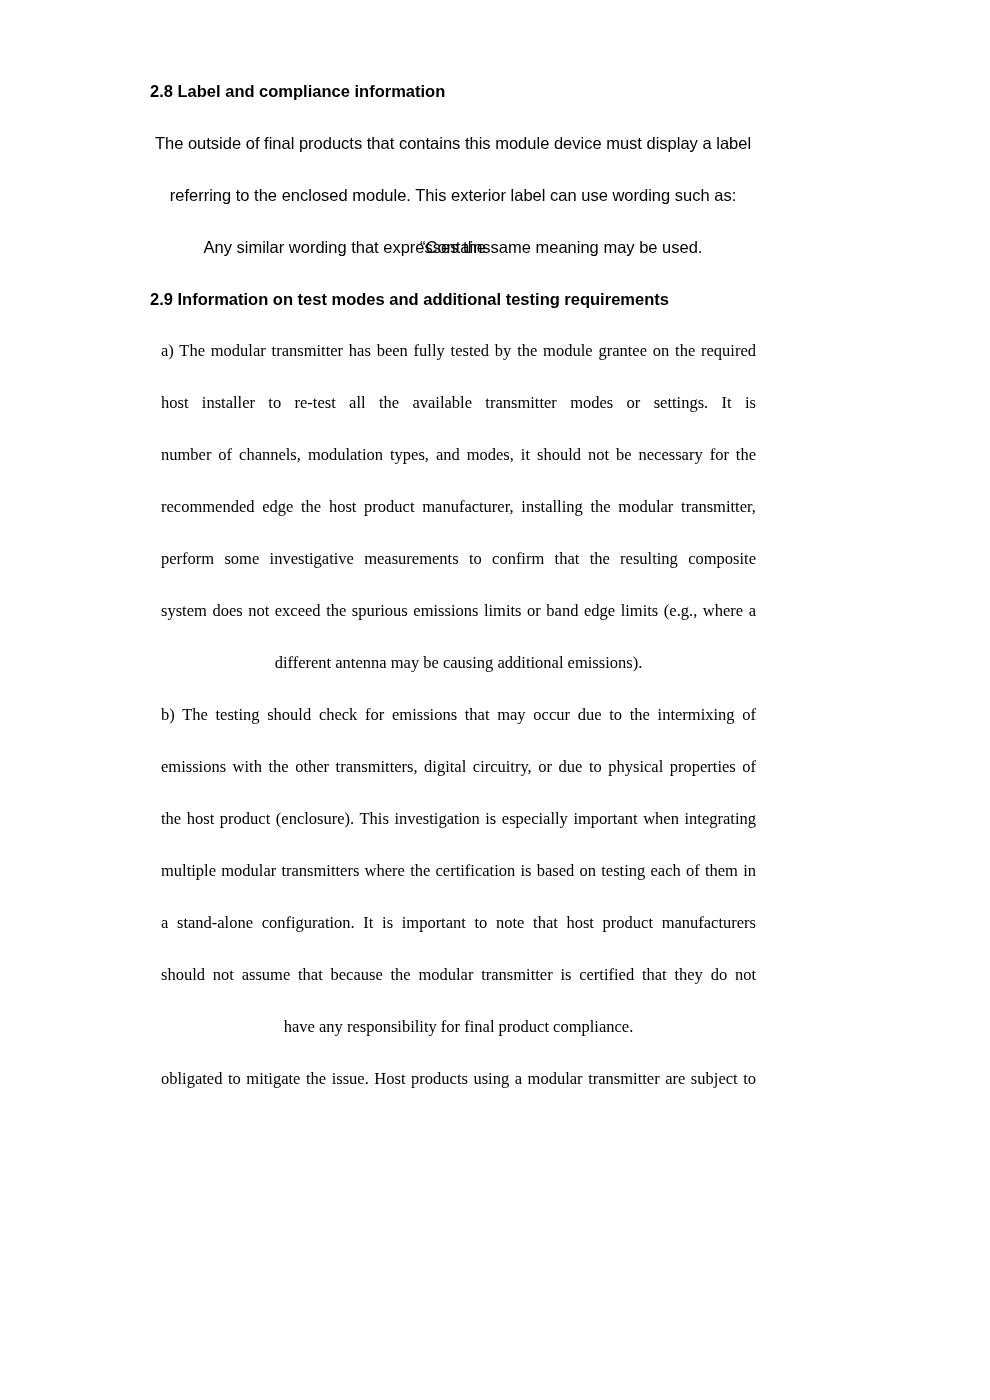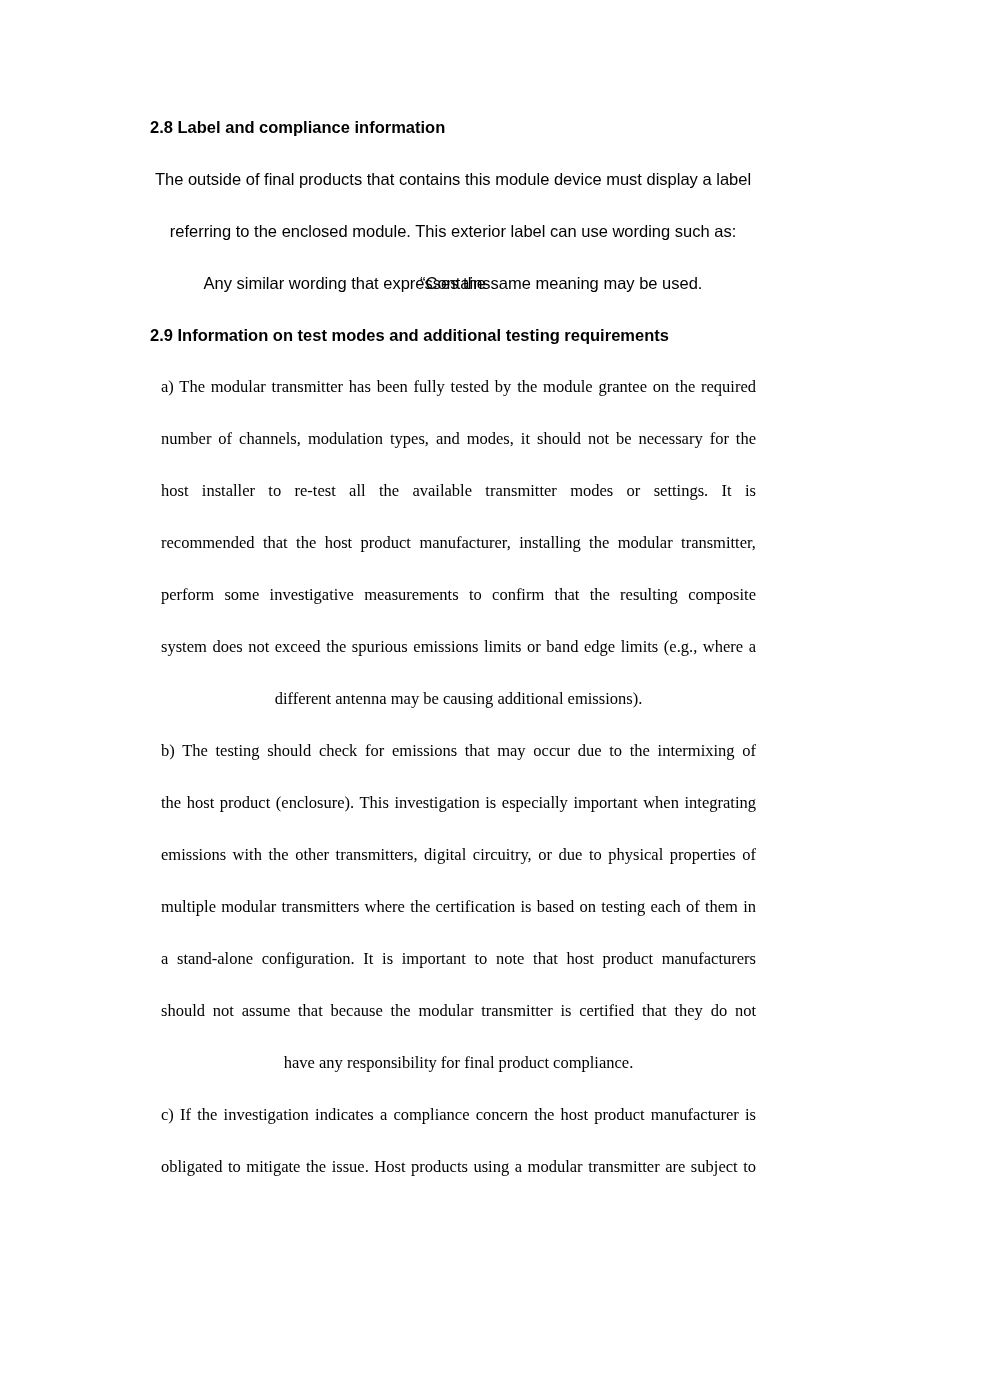--- a/index.html
+++ b/index.html
@@ -9,21 +9,21 @@
   body {
     width: 990px;
     height: 1400px;
     background: #ffffff;
     overflow: hidden;
   }
   .page {
     box-sizing: border-box;
     width: 906px;
     height: 1400px;
-    padding: 101px 150px 0 150px;
+    padding: 65px 150px 0 150px;
     font-family: "Liberation Sans", sans-serif;
     font-size: 16.5px;
     line-height: 52px;
     color: #000000;
     background: #ffffff;
     border-radius: 24px;
   }
   .heading {
     font-weight: bold;
     height: 52px;
@@ -53,34 +53,33 @@
   <div>
       <div class="heading">2.8 Label and compliance information</div>
       <div class="para">
         <div class="line">The outside of final products that contains this module device must display a label</div>
         <div class="line">referring to the enclosed module. This exterior label can use wording such as: &nbsp;“Contains</div>
         <div class="line">Any similar wording that expresses the same meaning may be used.</div>
       </div>
       <div class="heading">2.9 Information on test modes and additional testing requirements</div>
       <div class="para indent">
         <div class="line just">a) The modular transmitter has been fully tested by the module grantee on the required</div>
+        <div class="line just">host installer to re-test all the available transmitter modes or settings. It is</div>
         <div class="line just">number of channels, modulation types, and modes, it should not be necessary for the</div>
-        <div class="line just">host installer to re-test all the available transmitter modes or settings. It is</div>
-        <div class="line just">recommended that the host product manufacturer, installing the modular transmitter,</div>
+        <div class="line just">recommended edge the host product manufacturer, installing the modular transmitter,</div>
         <div class="line just">perform some investigative measurements to confirm that the resulting composite</div>
         <div class="line just">system does not exceed the spurious emissions limits or band edge limits (e.g., where a</div>
         <div class="line">different antenna may be causing additional emissions).</div>
       </div>
       <div class="para indent">
         <div class="line just">b) The testing should check for emissions that may occur due to the intermixing of</div>
+        <div class="line just">emissions with the other transmitters, digital circuitry, or due to physical properties of</div>
         <div class="line just">the host product (enclosure). This investigation is especially important when integrating</div>
-        <div class="line just">emissions with the other transmitters, digital circuitry, or due to physical properties of</div>
         <div class="line just">multiple modular transmitters where the certification is based on testing each of them in</div>
         <div class="line just">a stand-alone configuration. It is important to note that host product manufacturers</div>
         <div class="line just">should not assume that because the modular transmitter is certified that they do not</div>
         <div class="line">have any responsibility for final product compliance.</div>
       </div>
       <div class="para indent">
-        <div class="line just">c) If the investigation indicates a compliance concern the host product manufacturer is</div>
         <div class="line just">obligated to mitigate the issue. Host products using a modular transmitter are subject to</div>
       </div>
     </div>
 </div>
 
 </body></html>

